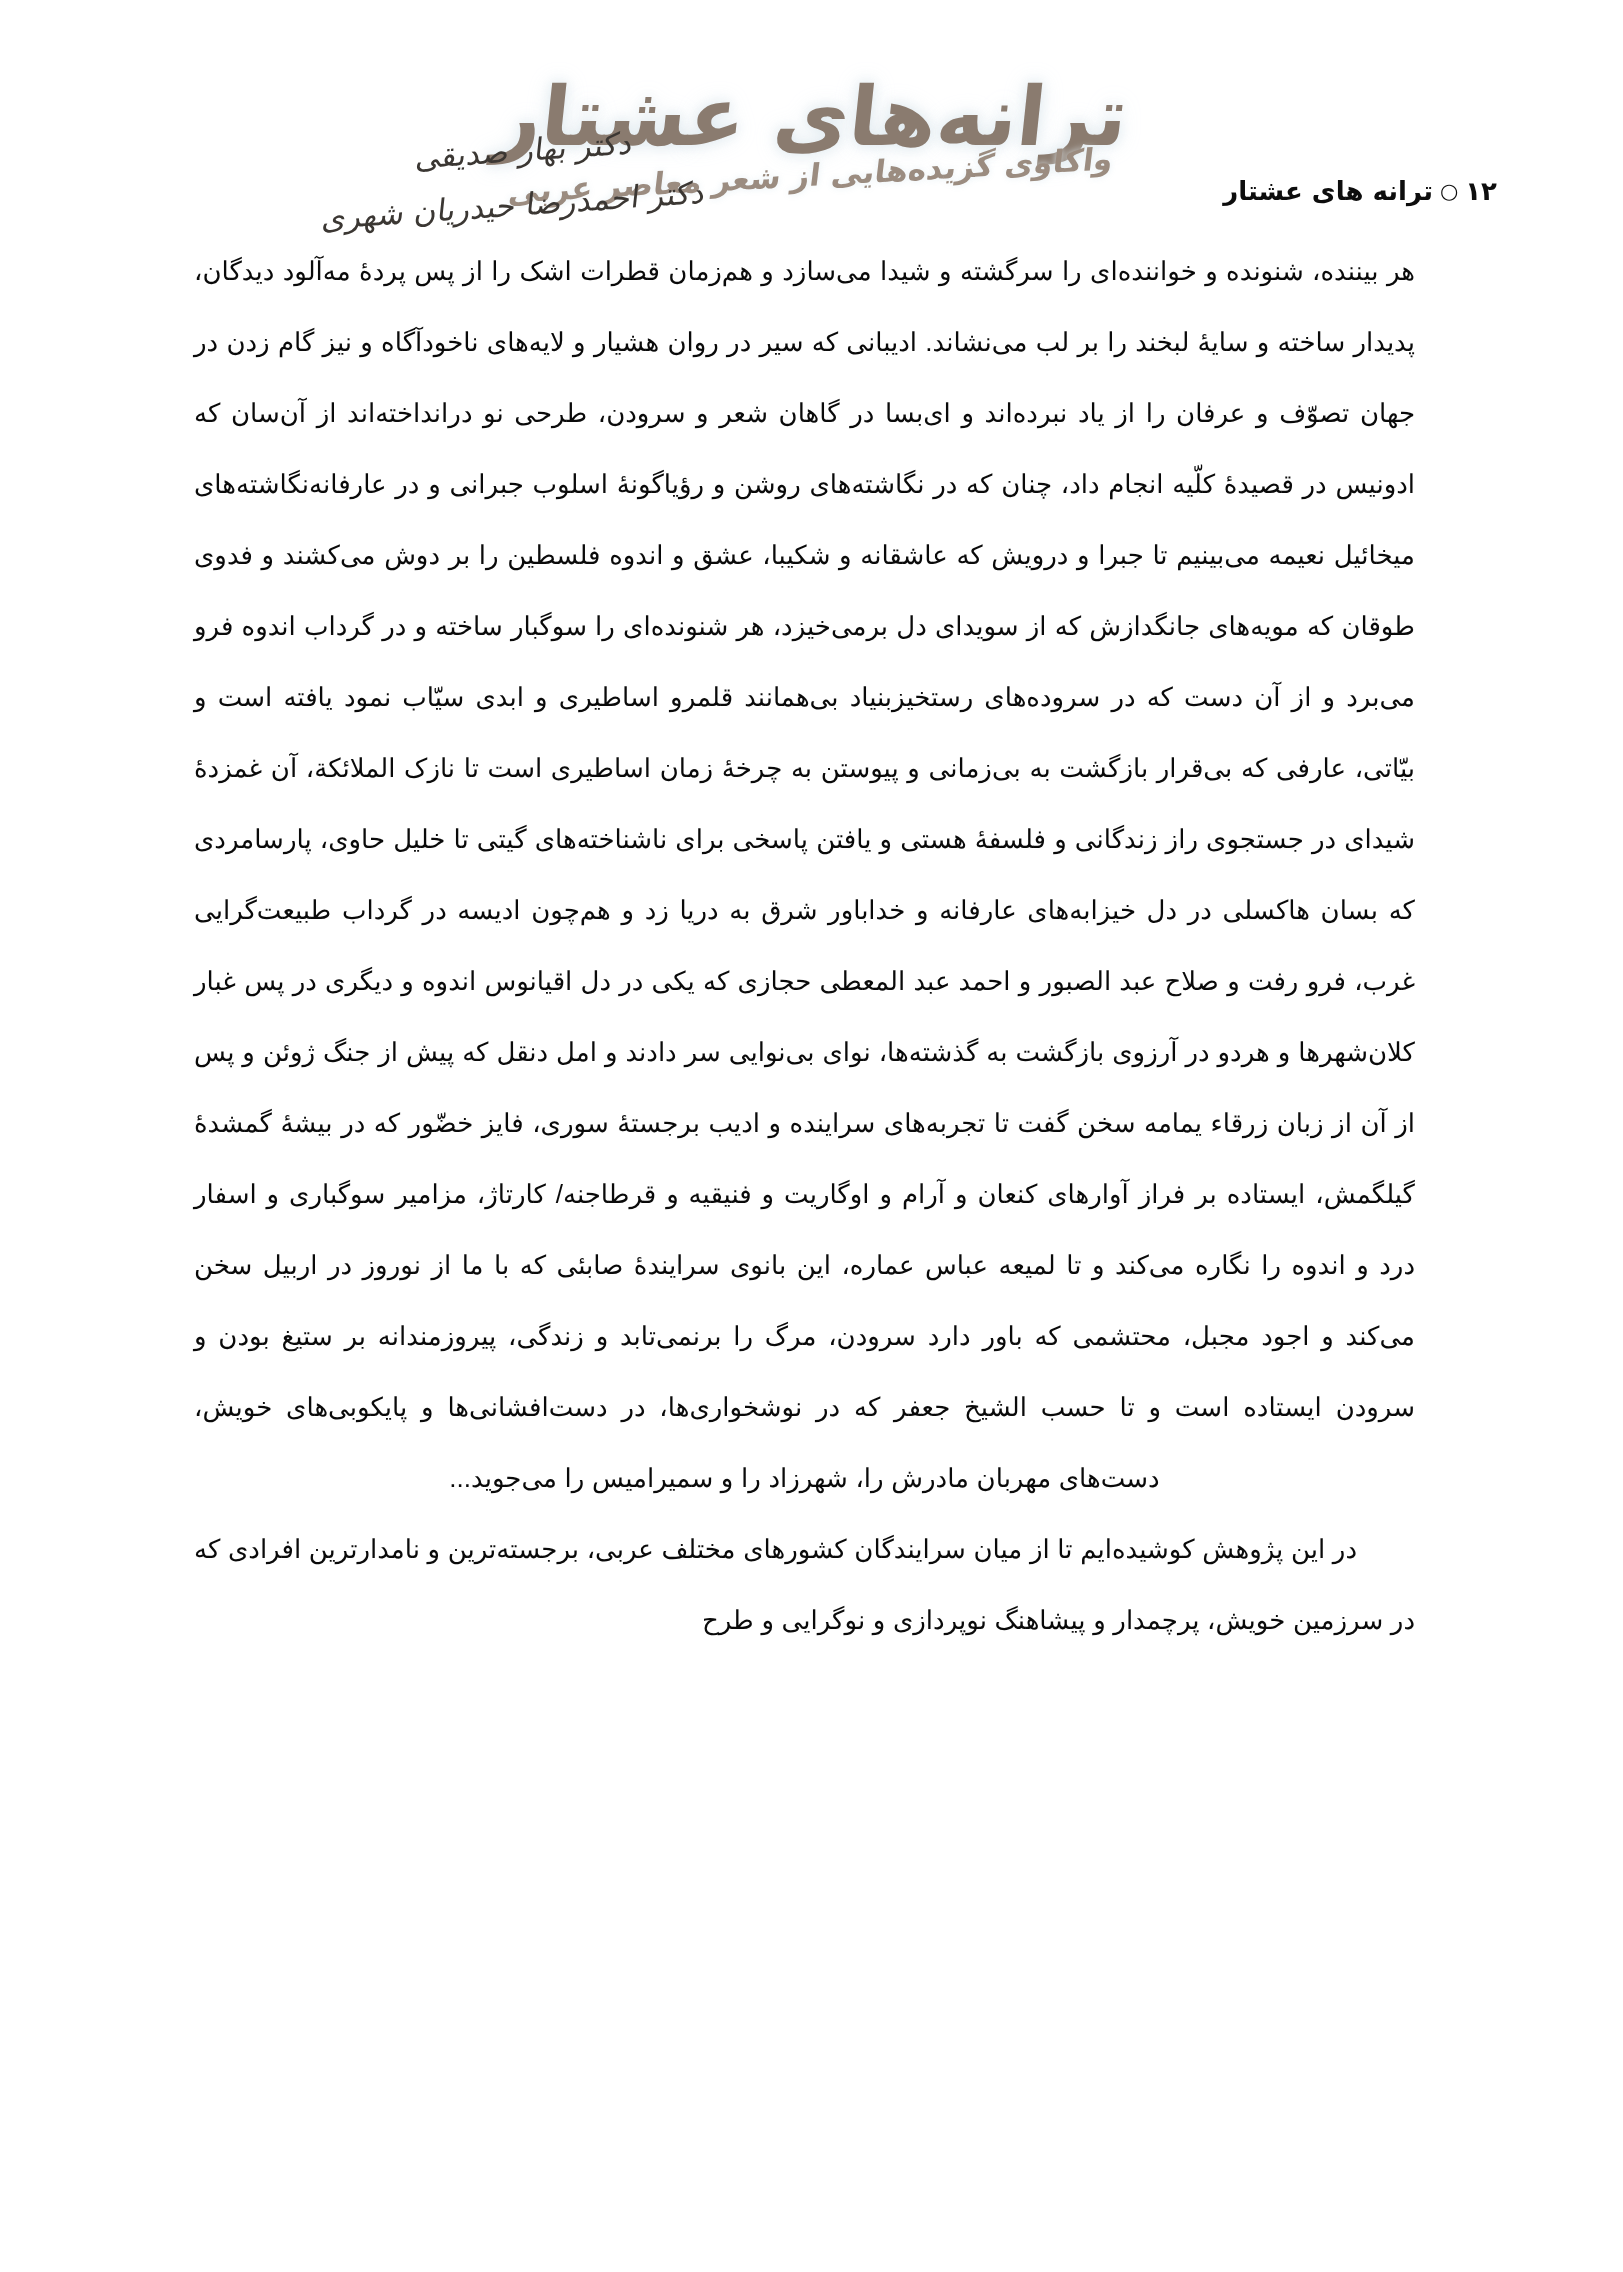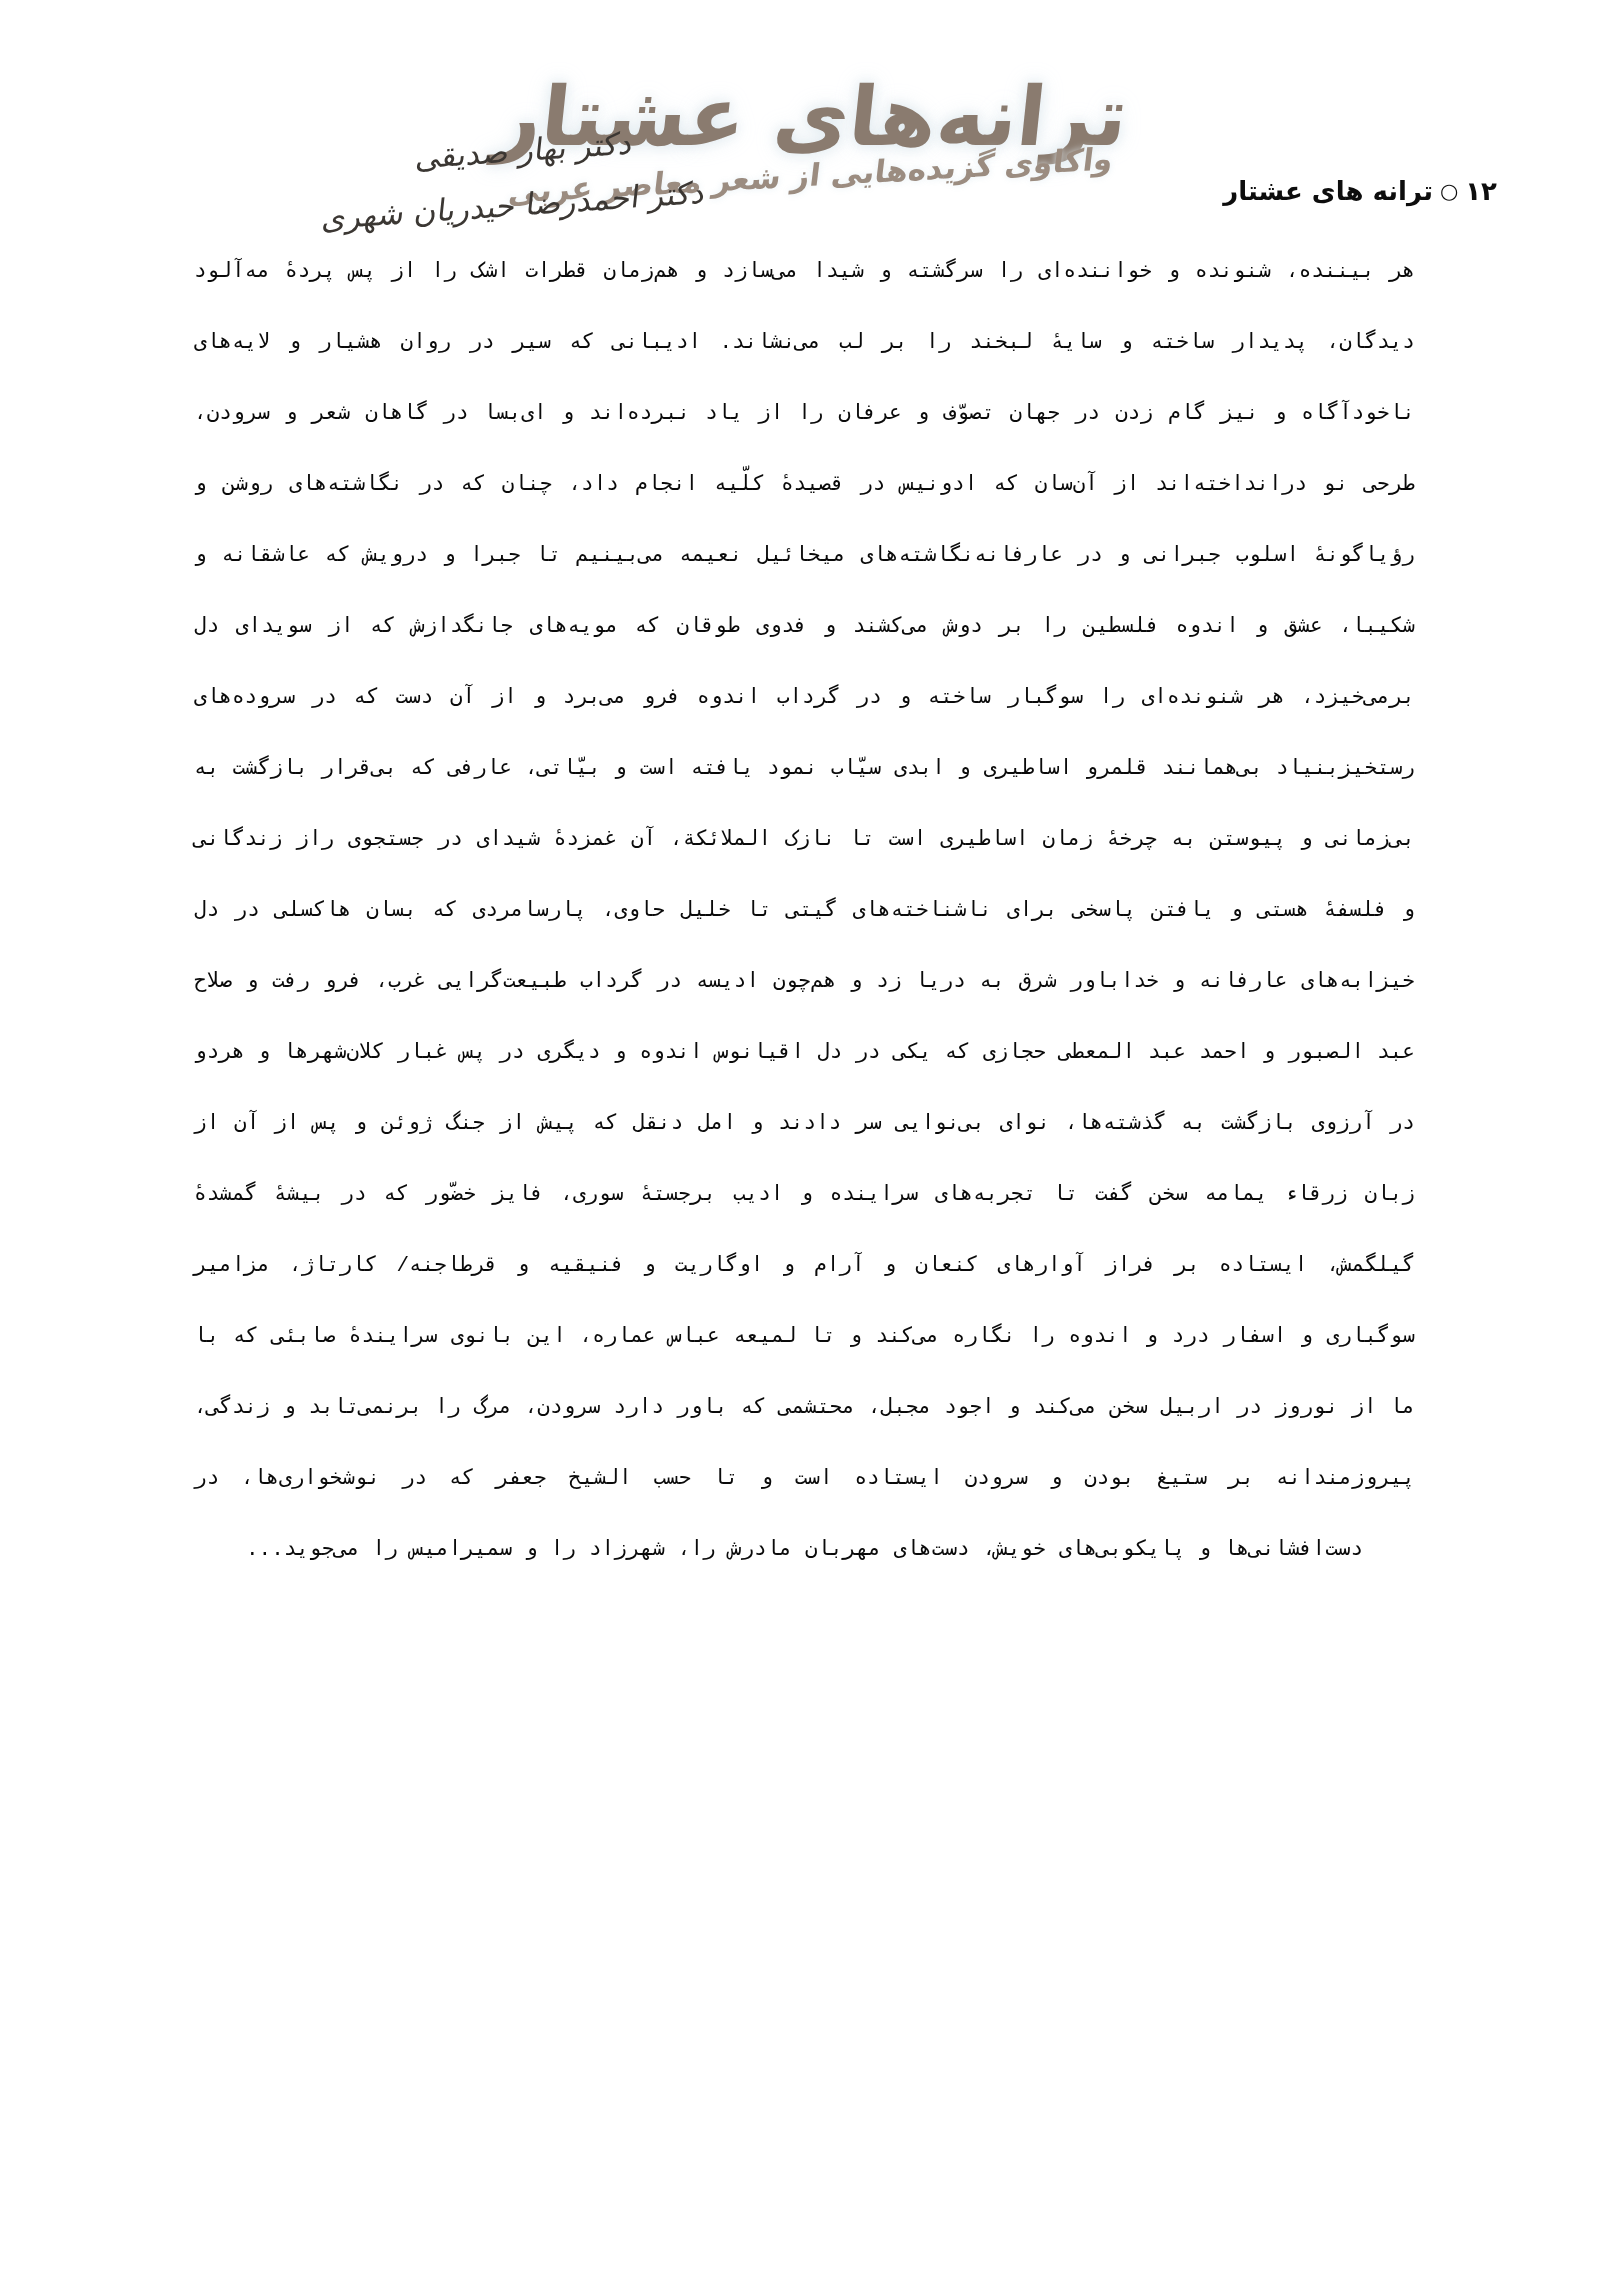--- a/index.html
+++ b/index.html
@@ -107,22 +107,22 @@
   .body-col {
     position: absolute;
     top: 236px;
     right: 208px;
     width: 1221px;
     direction: rtl;
     text-align: justify;
   }
   .para {
     margin: 0;
-    font-family: Liberation Mono, monospace;
-    font-size: 21px;
+    font-family: Liberation Sans, sans-serif;
+    font-size: 26px;
     line-height: 71px;
     color: #0a0a0a;
     text-align: justify;
     text-align-last: right;
     direction: rtl;
     word-spacing: 0.4px;
   }
   .para.first-para {
     text-align-last: center;
   }
@@ -145,16 +145,17 @@
     <div class="wm-author-1">دکتر بهار صدیقی</div>
     <div class="wm-author-2">دکتر احمدرضا حیدریان شهری</div>
   </div>
 
   <div class="running-header">
     <span>۱۲</span><span class="hdr-sep">○</span><span>ترانه های عشتار</span>
   </div>
 
   <div class="body-col">
     <p class="para first-para">هر بیننده، شنونده و خواننده‌ای را سرگشته و شیدا می‌سازد و هم‌زمان قطرات اشک را از پس پردهٔ مه‌آلود دیدگان، پدیدار ساخته و سایهٔ لبخند را بر لب می‌نشاند. ادیبانی که سیر در روان هشیار و لایه‌های ناخودآگاه و نیز گام زدن در جهان تصوّف و عرفان را از یاد نبرده‌اند و ای‌بسا در گاهان شعر و سرودن، طرحی نو درانداخته‌اند از آن‌سان که ادونیس در قصیدهٔ کلّیه انجام داد، چنان که در نگاشته‌های روشن و رؤیاگونهٔ اسلوب جبرانی و در عارفانه‌نگاشته‌های میخائیل نعیمه می‌بینیم تا جبرا و درویش که عاشقانه و شکیبا، عشق و اندوه فلسطین را بر دوش می‌کشند و فدوی طوقان که مویه‌های جانگدازش که از سویدای دل برمی‌خیزد، هر شنونده‌ای را سوگبار ساخته و در گرداب اندوه فرو می‌برد و از آن دست که در سروده‌های رستخیزبنیاد بی‌همانند قلمرو اساطیری و ابدی سیّاب نمود یافته است و بیّاتی، عارفی که بی‌قرار بازگشت به بی‌زمانی و پیوستن به چرخهٔ زمان اساطیری است تا نازک الملائکة، آن غمزدهٔ شیدای در جستجوی راز زندگانی و فلسفهٔ هستی و یافتن پاسخی برای ناشناخته‌های گیتی تا خلیل حاوی، پارسامردی که بسان هاکسلی در دل خیزابه‌های عارفانه و خداباور شرق به دریا زد و هم‌چون ادیسه در گرداب طبیعت‌گرایی غرب، فرو رفت و صلاح عبد الصبور و احمد عبد المعطی حجازی که یکی در دل اقیانوس اندوه و دیگری در پس غبار کلان‌شهرها و هردو در آرزوی بازگشت به گذشته‌ها، نوای بی‌نوایی سر دادند و امل دنقل که پیش از جنگ ژوئن و پس از آن از زبان زرقاء یمامه سخن گفت تا تجربه‌های سراینده و ادیب برجستهٔ سوری، فایز خضّور که در بیشهٔ گمشدهٔ گیلگمش، ایستاده بر فراز آوارهای کنعان و آرام و اوگاریت و فنیقیه و قرطاجنه/ کارتاژ، مزامیر سوگباری و اسفار درد و اندوه را نگاره می‌کند و تا لمیعه عباس عماره، این بانوی سرایندهٔ صابئی که با ما از نوروز در اربیل سخن می‌کند و اجود مجبل، محتشمی که باور دارد سرودن، مرگ را برنمی‌تابد و زندگی، پیروزمندانه بر ستیغ بودن و سرودن ایستاده است و تا حسب الشیخ جعفر که در نوشخواری‌ها، در دست‌افشانی‌ها و پایکوبی‌های خویش، دست‌های مهربان مادرش را، شهرزاد را و سمیرامیس را می‌جوید...</p>
+    <p class="para indented">در این پژوهش کوشیده‌ایم تا از میان سرایندگان کشورهای مختلف عربی، برجسته‌ترین و نامدارترین افرادی که در سرزمین خویش، پرچمدار و پیشاهنگ نوپردازی و نوگرایی و طرح</p>
   </div>
 
 </div>
 
 
 </body></html>

